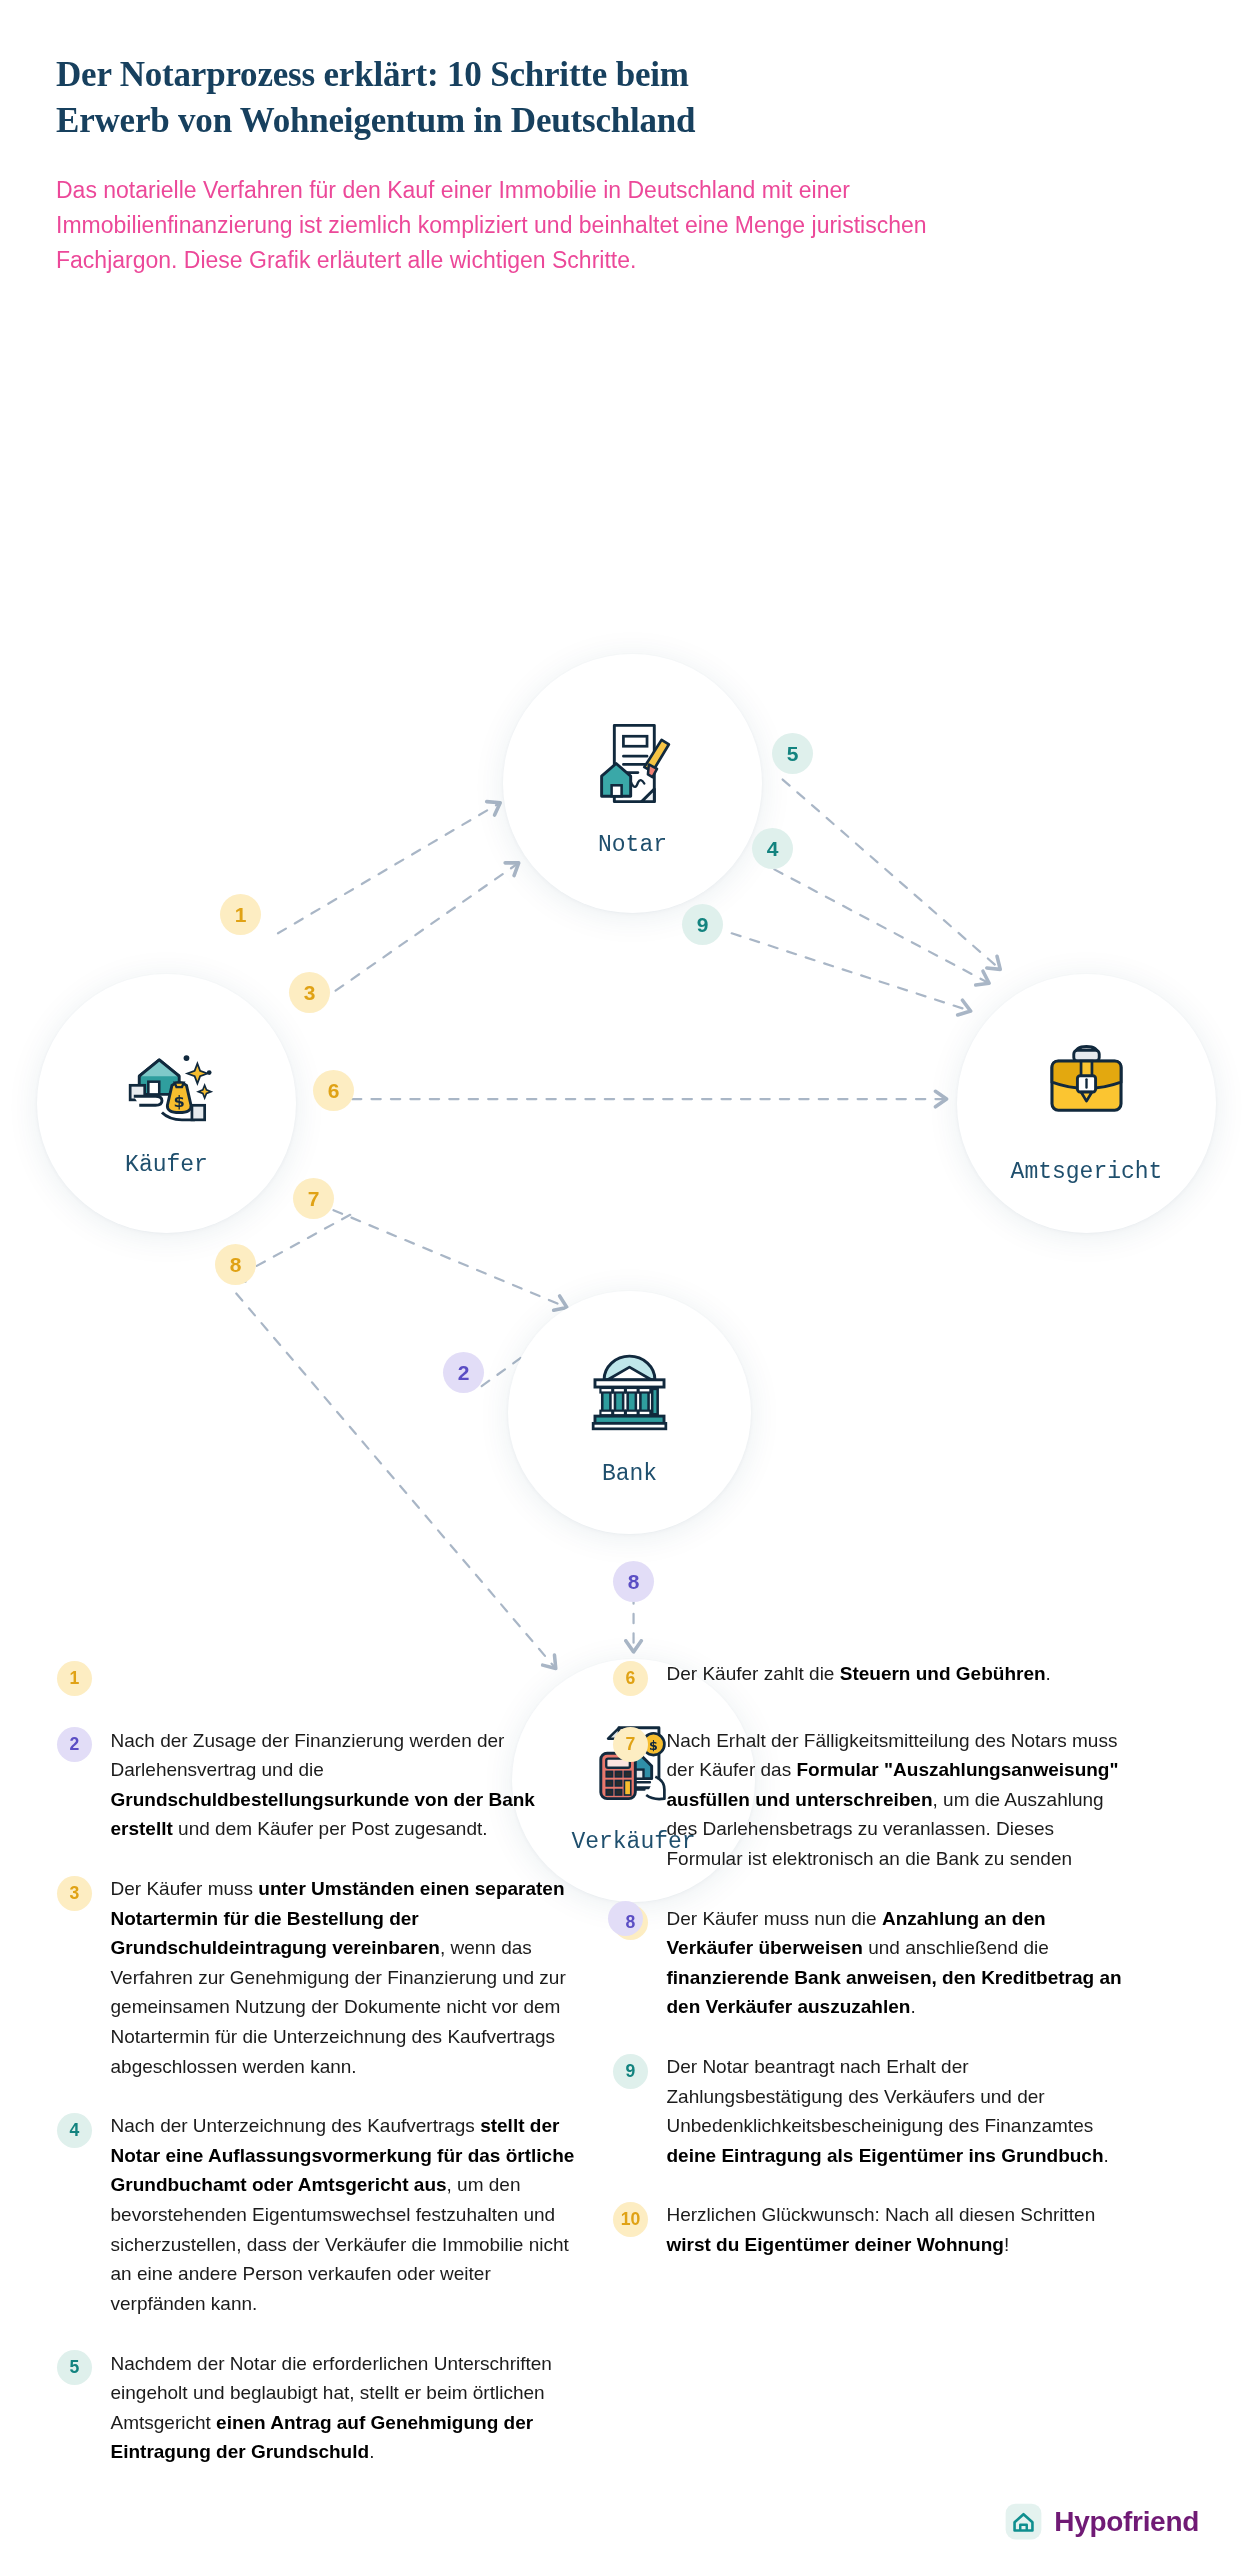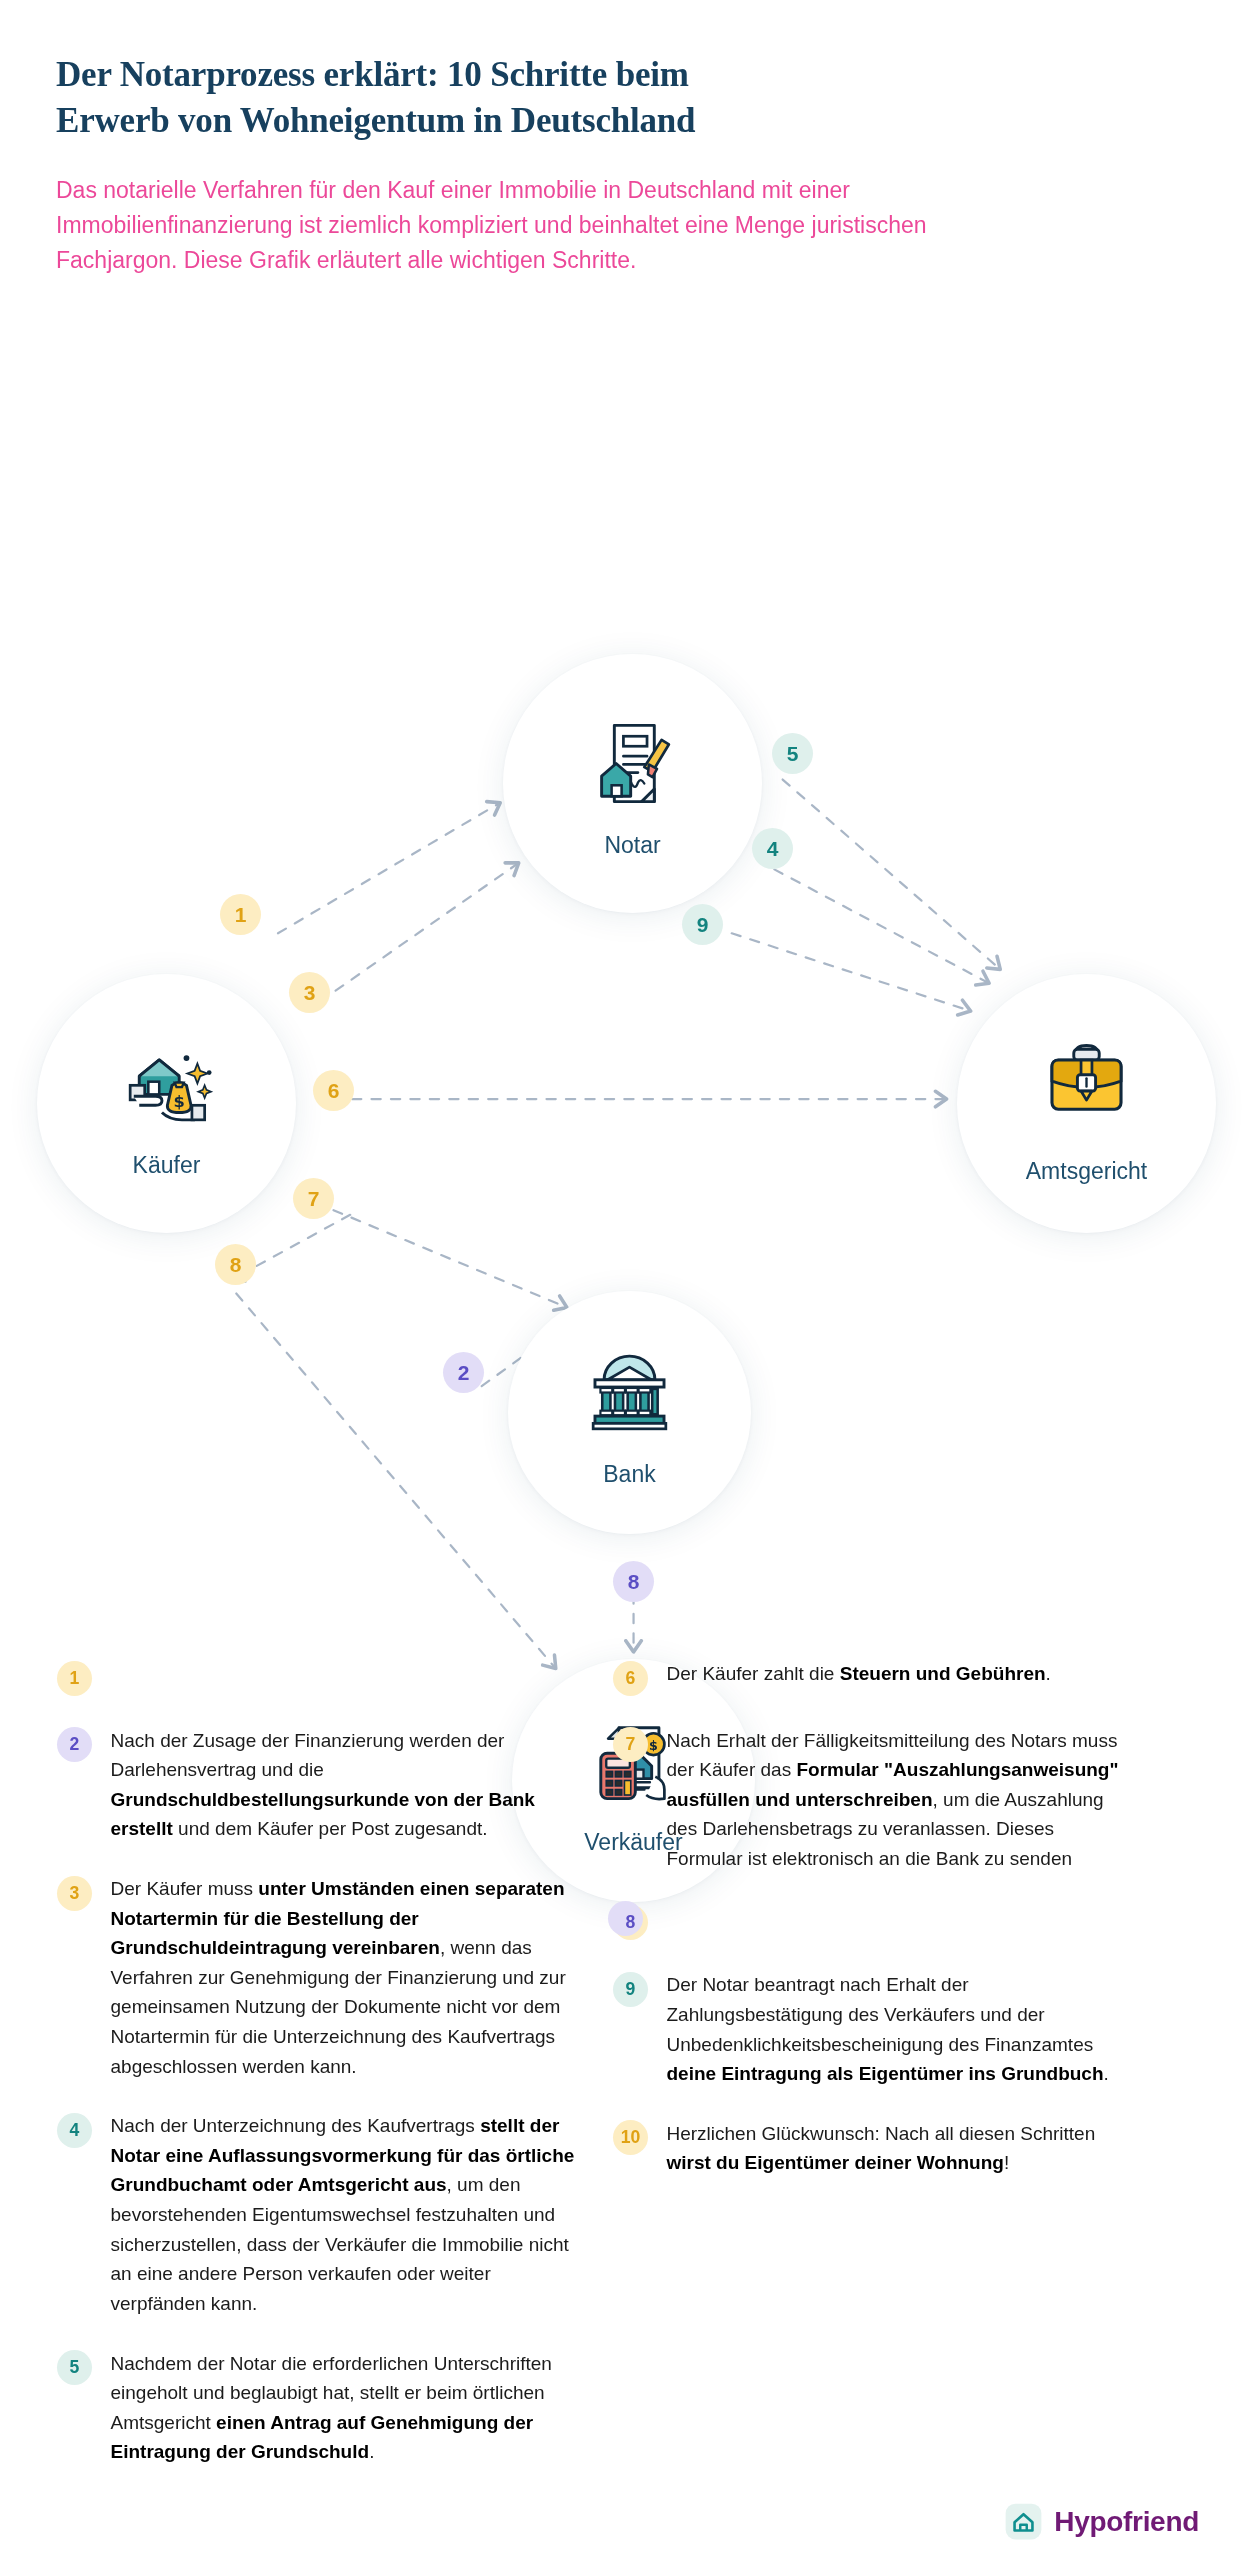--- a/index.html
+++ b/index.html
@@ -52,20 +52,21 @@
     align-items: center;
     justify-content: center;
   }
   .node .glyph { width: 109px; height: 109px; display:block; }
   .node .nlabel {
     margin-top: 14px;
     font-size: 23px;
     color: #1f4f6d;
     font-weight: 400;
     white-space: nowrap;
+    font-family: Liberation Mono, monospace;
   }
   
   #node-notar      { left: 503px; top: 356px;  width: 259px; height: 259px; }
   #node-kaeufer    { left: 37px;  top: 676px;  width: 259px; height: 259px; }
   #node-amtsgericht{ left: 957px;top: 676px;  width: 259px; height: 259px; gap: 13px; }
   #node-bank       { left: 508px; top: 993px; width: 243px; height: 243px; text-align: right; }
   #node-verkaeufer { left: 512px; top: 1361px; width: 243px; height: 243px; }
 
   .badge {
     position: absolute;
@@ -331,20 +332,21 @@
       <div class="litem">
         <div class="lbadge y">
           <span>7</span>
         </div>
         <div class="ltext"><span>Nach Erhalt der Fälligkeitsmitteilung des Notars muss der Käufer das </span><b>Formular "Auszahlungsanweisung" ausfüllen und unterschreiben</b><span>, um die Auszahlung des Darlehensbetrags zu veranlassen. Dieses Formular ist elektronisch an die Bank zu senden</span></div>
       </div>
       <div class="litem">
         <div class="lbadge dual">
           <span>8</span>
         </div>
+        <div class="ltext"><span>Der Käufer muss nun die </span><b>Anzahlung an den Verkäufer überweisen</b><span> und anschließend die </span><b>finanzierende Bank anweisen, den Kreditbetrag an den Verkäufer auszuzahlen</b><span>.</span></div>
       </div>
       <div class="litem">
         <div class="lbadge t">
           <span>9</span>
         </div>
         <div class="ltext"><span>Der Notar beantragt nach Erhalt der Zahlungsbestätigung des Verkäufers und der Unbedenklichkeitsbescheinigung des Finanzamtes </span><b>deine Eintragung als Eigentümer ins Grundbuch</b><span>.</span></div>
       </div>
       <div class="litem">
         <div class="lbadge y">
           <span>10</span>

